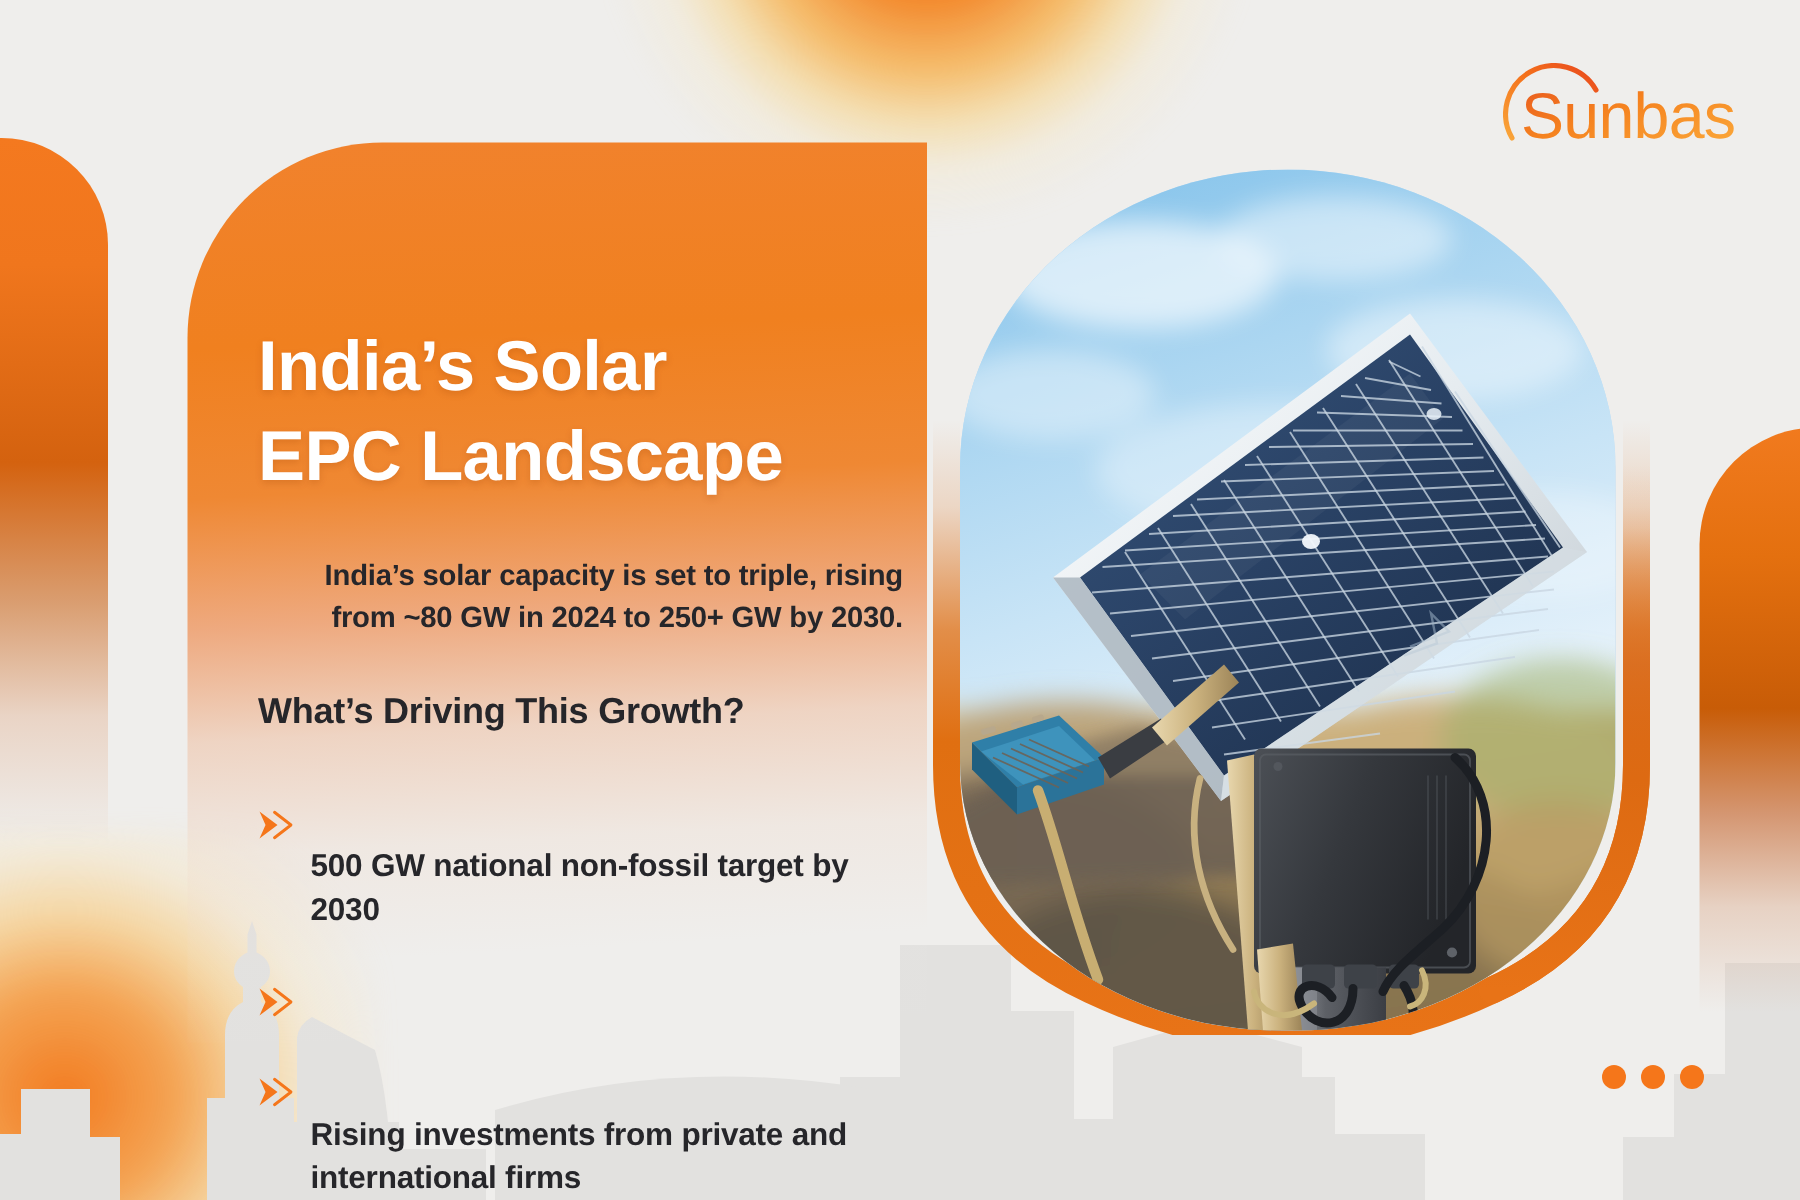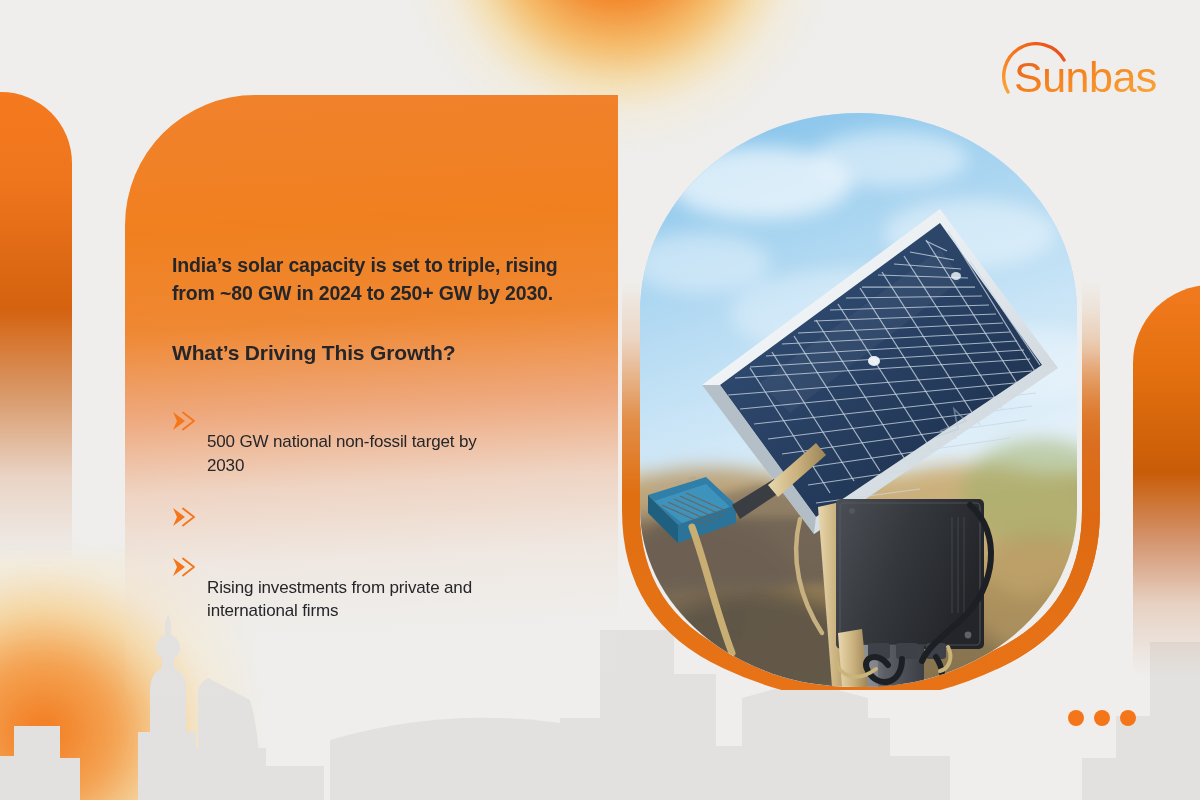--- a/index.html
+++ b/index.html
@@ -97,32 +97,33 @@
     font-size:47px;line-height:1.27;font-weight:700;color:#ffffff;
     letter-spacing:-0.4px;
     text-shadow:0 2px 5px rgba(150,60,0,0.22);
     white-space:pre-line;
   }
   .lede{
     margin:38px 0 0 0;
     font-size:19.5px;line-height:1.42;font-weight:700;color:#26262a;
     letter-spacing:-0.15px;
     white-space:pre-line;
+    text-align:right;
   }
   .driver-q{
     margin:32px 0 0 0;
-    font-size:21px;line-height:1.3;font-weight:700;color:#26262a;
+    font-size:24px;line-height:1.3;font-weight:700;color:#26262a;
     letter-spacing:-0.15px;
   }
   .bullets{
     list-style:none;margin:17px 0 0 0;padding:0;
   }
   .bullet{
     position:relative;padding-left:35px;margin-bottom:3px;
-    font-size:17px;line-height:1.37;font-weight:400;color:#26262a;
+    font-size:21px;line-height:1.37;font-weight:700;color:#26262a;
     letter-spacing:-0.15px;
     white-space:pre-line;
   }
   .bullet .chev{
     position:absolute;left:0;top:3px;width:28px;height:22px;
   }
   .bullet .chev svg{display:block;}
 
   
   .photo-wrap{
@@ -215,20 +216,22 @@
       </defs>
 
       <path d="M6 50 A31 31 0 0 1 62 18" fill="none" stroke="url(#sba)" stroke-width="3.4" stroke-linecap="round"></path>
 
       <text x="12" y="50" font-family="'Liberation Sans', sans-serif" font-size="43" font-weight="400" fill="url(#sbg)" letter-spacing="-0.5">Sunbase</text>
     </svg>
   </div>
 
   <div class="copy">
 
+    <h1 class="headline">India’s Solar
+EPC Landscape</h1>
 
     <p class="lede">India’s solar capacity is set to triple, rising
 from ~80 GW in 2024 to 250+ GW by 2030.</p>
 
     <p class="driver-q">What’s Driving This Growth?</p>
 
     <ul class="bullets">
 
       <li class="bullet">
         <span class="chev">

